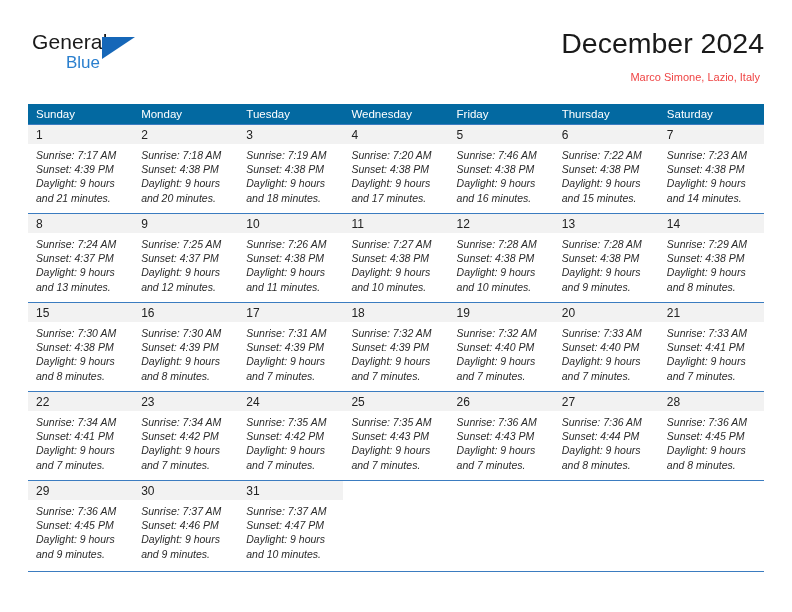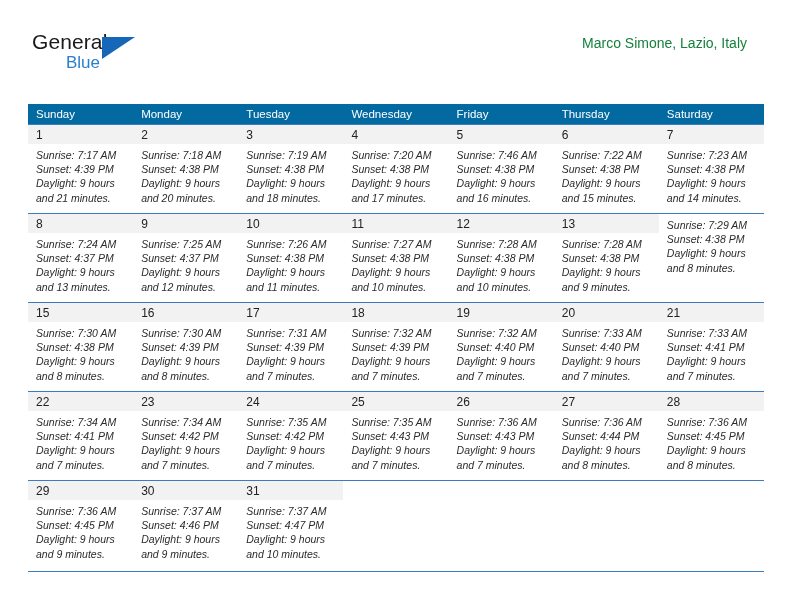--- a/index.html
+++ b/index.html
@@ -71,24 +71,24 @@
   }
   .cal-title {
     font-size: 28.5px;
     line-height: 34px;
     color: #1a1a1a;
     font-weight: normal;
     margin: 0;
     white-space: nowrap;
   }
   .cal-subtitle {
-    font-size: 14px;
+    font-size: 11px;
     line-height: 22px;
-    color: #15803d;
-    margin: 6px 17px 0 0;
+    color: #ef4444;
+    margin: 6px 4px 0 0;
     white-space: nowrap;
   }
 
   
   .calendar {
     position: absolute;
     left: 28px;
     top: 104px;
     width: 736px;
   }
@@ -164,20 +164,21 @@
 
   <div class="header">
 
     <div class="logo">
       <span class="logo-general">General</span>
       <span class="logo-triangle"></span>
       <span class="logo-blue">Blue</span>
     </div>
 
     <div class="title-block">
+      <h1 class="cal-title">December 2024</h1>
       <p class="cal-subtitle">Marco Simone, Lazio, Italy</p>
     </div>
 
   </div>
 
   <div class="calendar">
 
     <div class="weekday-row">
       <div class="weekday">Sunday</div>
       <div class="weekday">Monday</div>
@@ -303,20 +304,21 @@
       <div class="day-cell">
         <div class="day-num-bar"><span class="day-num">13</span></div>
         <div class="day-info">
           <div>Sunrise: 7:28 AM</div>
           <div>Sunset: 4:38 PM</div>
           <div>Daylight: 9 hours</div>
           <div>and 9 minutes.</div>
         </div>
       </div>
       <div class="day-cell">
+        <div class="day-num-bar"><span class="day-num">14</span></div>
         <div class="day-info">
           <div>Sunrise: 7:29 AM</div>
           <div>Sunset: 4:38 PM</div>
           <div>Daylight: 9 hours</div>
           <div>and 8 minutes.</div>
         </div>
       </div>
     </div>
 
     <div class="week-row">

